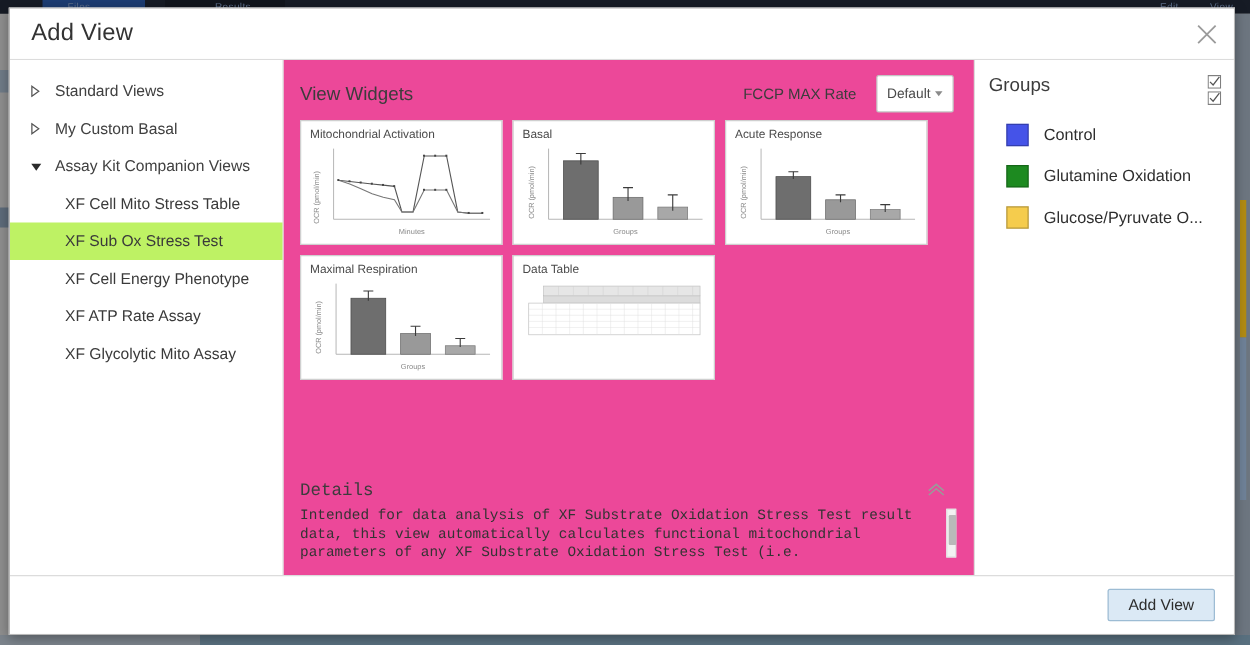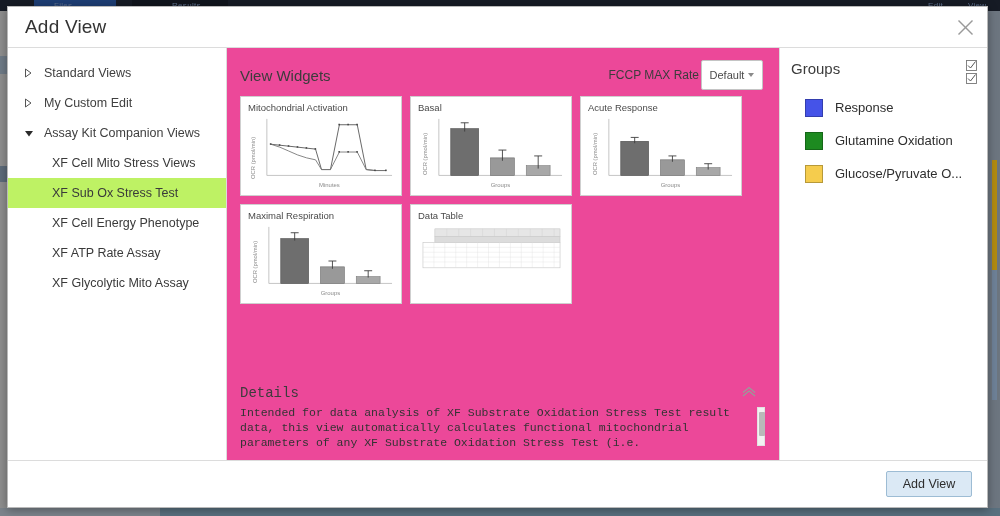--- a/index.html
+++ b/index.html
@@ -83,21 +83,21 @@
   .center-pane {
     flex: 1 1 auto; min-width: 0; display: flex; flex-direction: column;
     border-right: 1px solid #dcdcdc; background: #ec4899;
   }
   .widgets-area { padding: 12px 16px 0 13px; flex: 0 0 auto; }
   .widgets-head {
     display: flex; align-items: center; height: 30px; margin-bottom: 6px;
   }
   .widgets-title { font-size: 15px; color: #3c3c3c; }
   .widgets-head-right {
-    margin-left: auto; display: flex; align-items: center; gap: 2px;
+    margin-left: auto; display: flex; align-items: center; gap: 16px;
   }
   .fccp-label { font-size: 12px; color: #3c3c3c; }
   .fccp-select {
     width: 62px; height: 30px; border: 1px solid #c4c4c4; border-radius: 2px;
     background: #fff; font-size: 11px; color: #4a4a4a;
     display: flex; align-items: center; justify-content: center; gap: 4px;
     cursor: pointer;
   }
   .caret { width: 0; height: 0; border-left: 3.5px solid transparent;
            border-right: 3.5px solid transparent; border-top: 4px solid #8a8a8a; }
@@ -210,34 +210,34 @@
         </span>
         <span class="nav-label">Standard Views</span>
       </div>
 
       <div class="nav-row group">
         <span class="tri">
           <svg width="9" height="10" viewBox="0 0 9 10">
               <path d="M1.5 1 L7 5 L1.5 9 Z" fill="none" stroke="#555" stroke-width="1"></path>
             </svg>
         </span>
-        <span class="nav-label">My Custom Edit</span>
+        <span class="nav-label">My Custom Basal</span>
       </div>
 
       <div class="nav-row group">
         <span class="tri">
           <svg width="10" height="9" viewBox="0 0 10 9">
               <path d="M1 2 L9 2 L5 7.5 Z" fill="#2b2b2b"></path>
             </svg>
         </span>
         <span class="nav-label">Assay Kit Companion Views</span>
       </div>
 
       <div class="nav-row child">
-        <span class="nav-label">XF Cell Mito Stress Views</span>
+        <span class="nav-label">XF Cell Mito Stress Table</span>
       </div>
 
       <div class="nav-row child selected">
         <span class="nav-label">XF Sub Ox Stress Test</span>
       </div>
 
       <div class="nav-row child">
         <span class="nav-label">XF Cell Energy Phenotype</span>
       </div>
 
@@ -431,21 +431,21 @@
         </svg>
         <svg width="11" height="11" viewBox="0 0 11 11">
           <rect x="0.5" y="0.5" width="10" height="10" fill="#fff" stroke="#777" stroke-width="0.9"></rect>
           <path d="M2 5.5 L4.5 8 L9.5 1.5" fill="none" stroke="#555" stroke-width="1"></path>
         </svg>
       </div>
 
       <div class="groups-list">
         <div class="group-row">
           <span class="swatch" style="background:#4553e8"></span>
-          <span class="group-label">Response</span>
+          <span class="group-label">Control</span>
         </div>
         <div class="group-row">
           <span class="swatch" style="background:#1d8a20"></span>
           <span class="group-label">Glutamine Oxidation</span>
         </div>
         <div class="group-row">
           <span class="swatch" style="background:#f5cc4d"></span>
           <span class="group-label">Glucose/Pyruvate O...</span>
         </div>
       </div>

